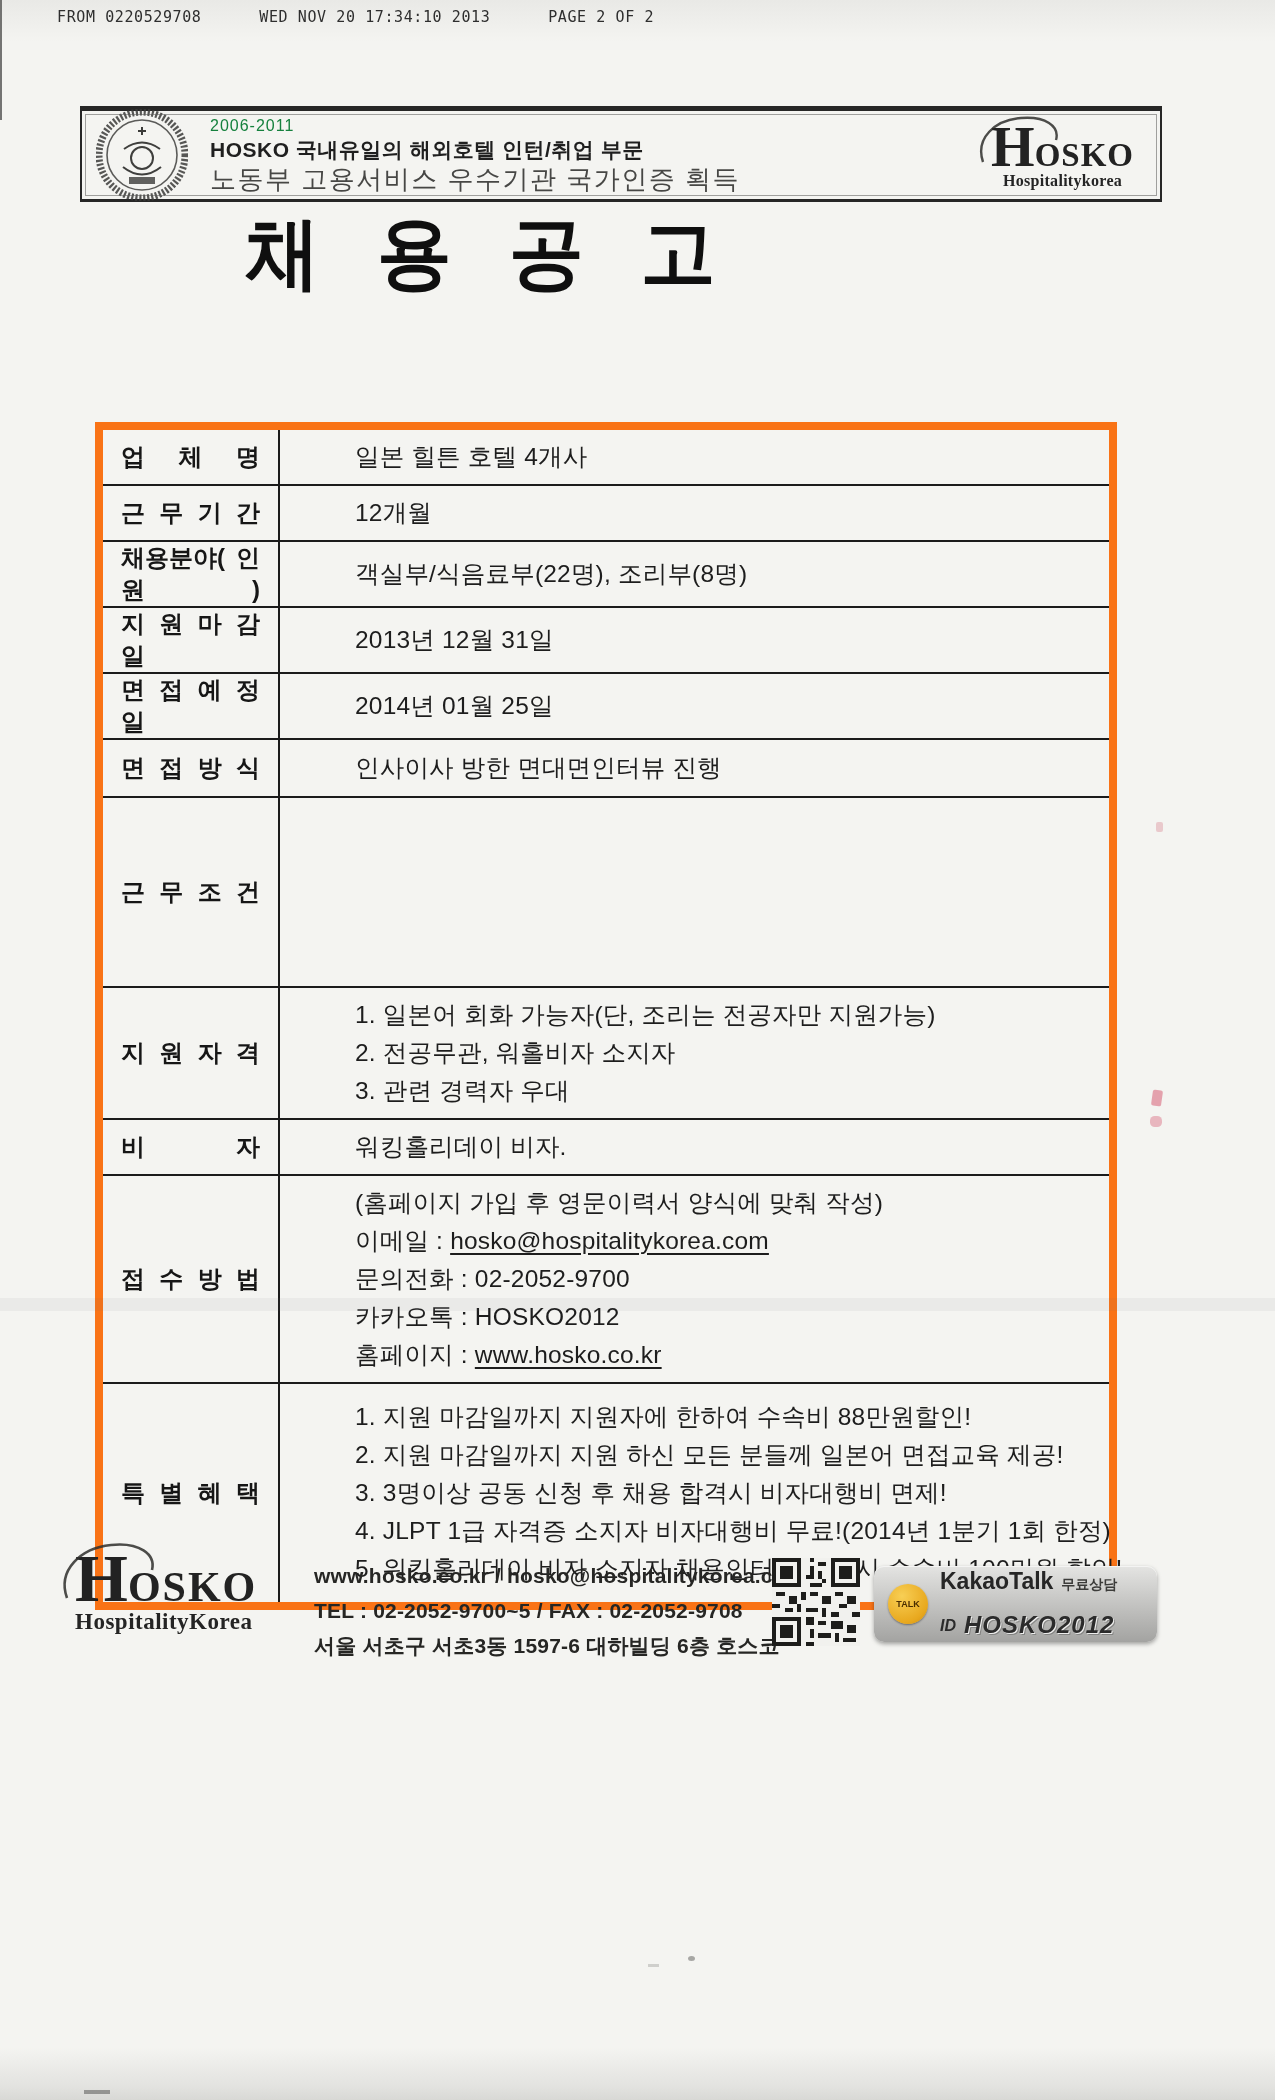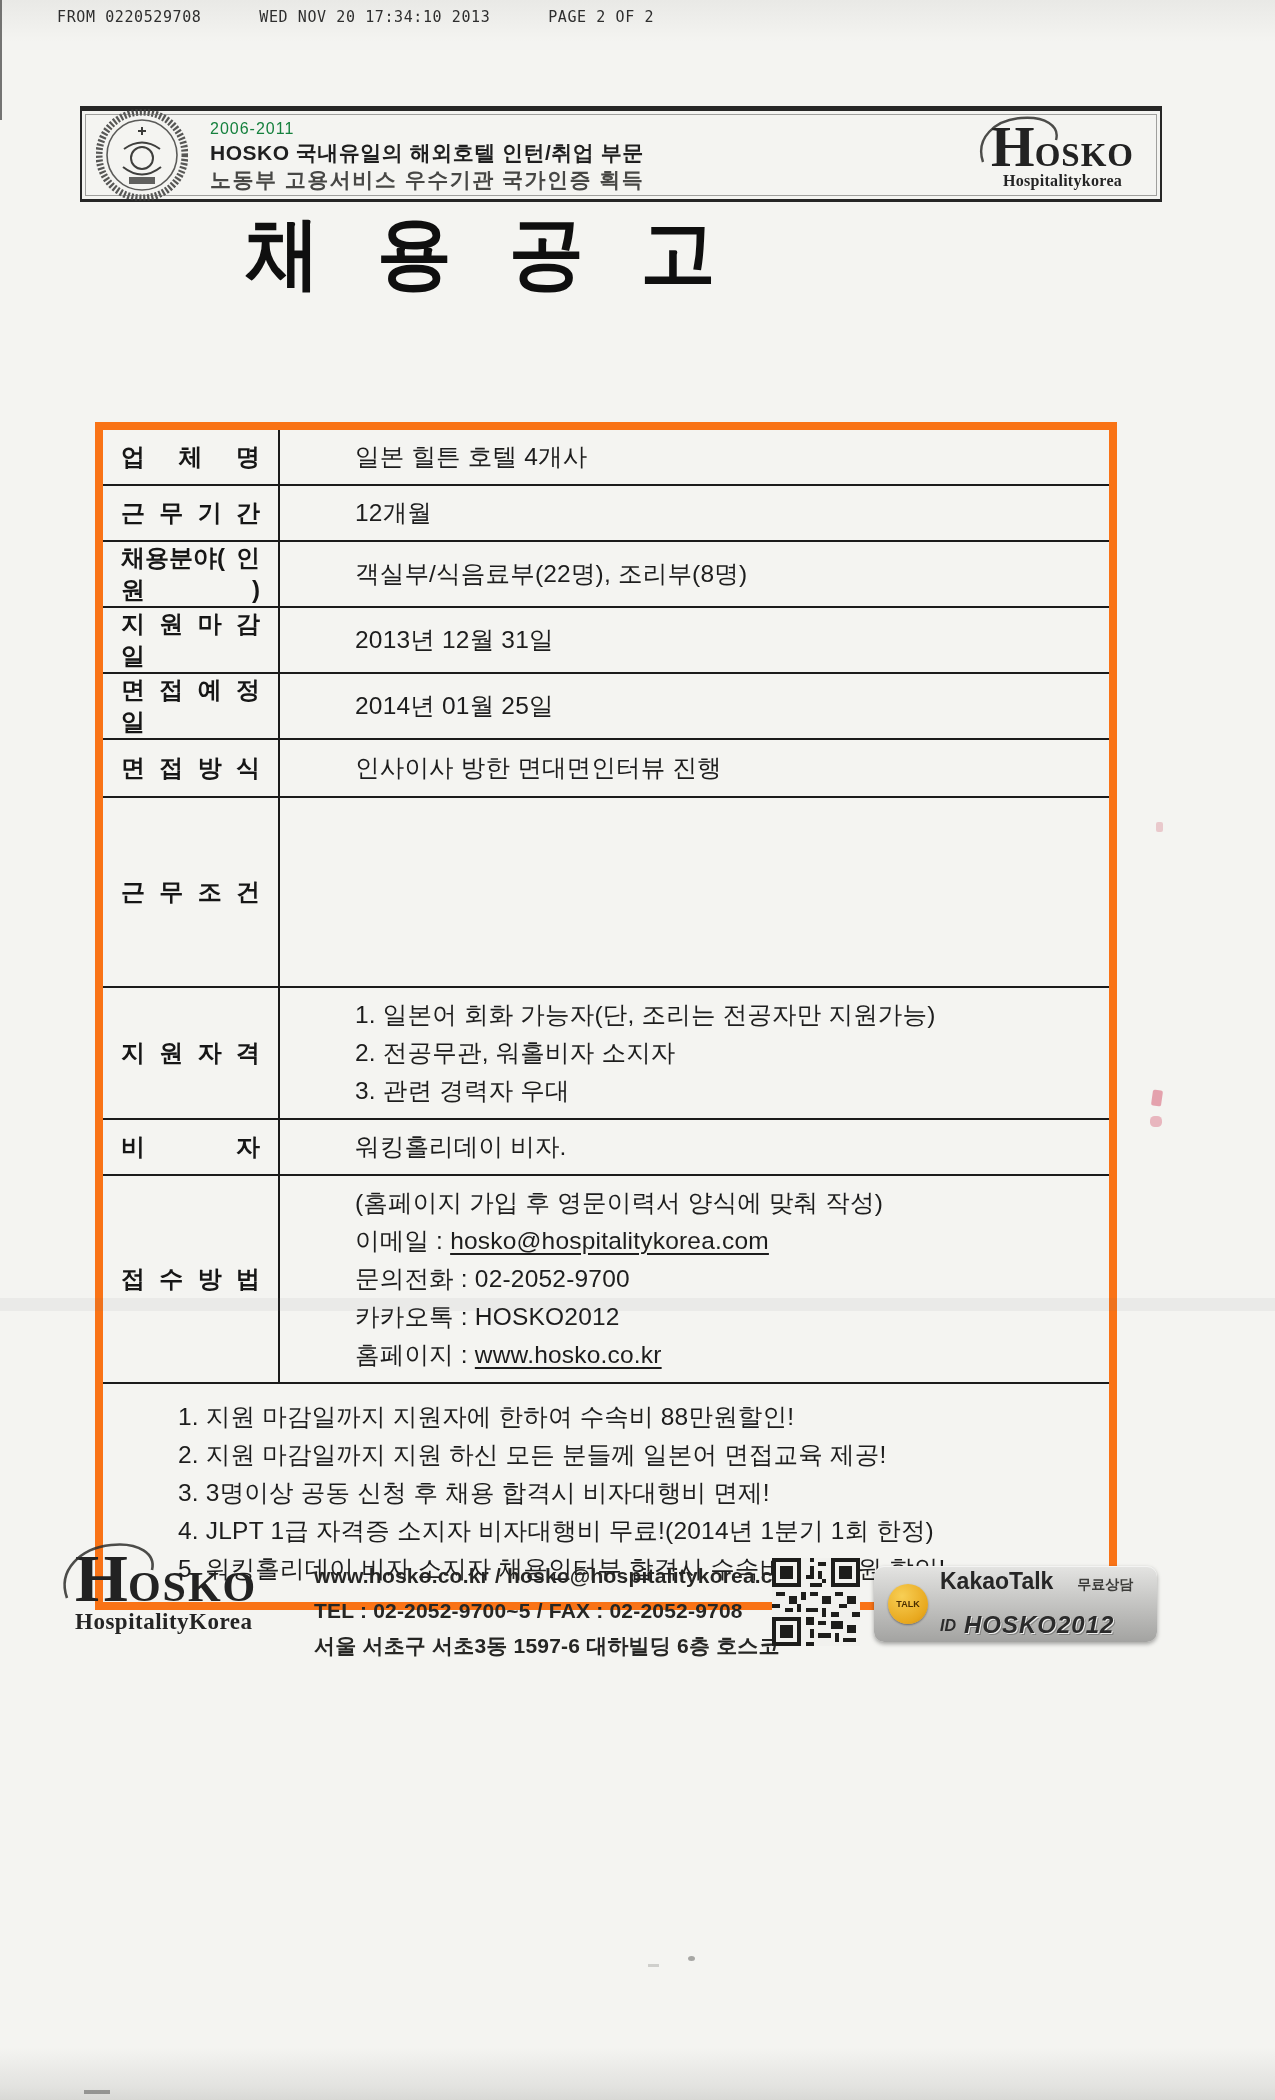--- a/index.html
+++ b/index.html
@@ -22,21 +22,21 @@
     border:2px solid #262626;border-top-width:5px;border-bottom-width:3px;
     display:flex;align-items:center;
   }
   .header-box::before{
     content:"";position:absolute;inset:3px;border:1px solid #5a5a58;opacity:.55;pointer-events:none;
   }
   .seal{margin-left:14px;flex:0 0 auto;}
   .header-text{margin-left:22px;line-height:1;}
   .h-years{font-size:16px;color:#15803d;letter-spacing:1px;margin-bottom:5px;}
   .h-line1{font-size:21px;font-weight:700;color:#1f1f1f;letter-spacing:.5px;margin-bottom:6px;}
-  .h-line2{font-size:21px;font-weight:700;color:#474745;letter-spacing:1.5px;}
+  .h-line2{font-size:26px;font-weight:400;color:#474745;letter-spacing:1.5px;}
 
   .hosko-logo{position:relative;margin-left:auto;margin-right:26px;text-align:center;line-height:.9;}
   .hosko-row{display:flex;align-items:baseline;justify-content:center;font-family:"Liberation Serif","DejaVu Serif",serif;color:#222;}
   .hosko-row .h-init{font-size:56px;font-weight:700;}
   .hosko-row .h-rest{font-size:33px;font-weight:700;letter-spacing:1px;}
   .hosko-sub{font-family:"Liberation Serif","DejaVu Serif",serif;font-size:16px;font-weight:700;color:#242424;margin-top:2px;letter-spacing:.3px;}
   .swoosh{position:absolute;pointer-events:none;}
 
   
   .page-title{
@@ -81,21 +81,21 @@
     background:linear-gradient(180deg,#e4e4e2 0%,#c7c7c5 45%,#a3a3a1 100%);
     box-shadow:0 2px 4px rgba(0,0,0,.35), inset 0 1px 0 rgba(255,255,255,.6);
   }
   .talk-circle{
     width:40px;height:40px;border-radius:50%;flex:0 0 auto;
     background:radial-gradient(circle at 35% 30%,#f8cf55,#e8a81e 70%,#c98b10);
     display:flex;align-items:center;justify-content:center;
     font-size:9px;font-weight:800;color:#4a2d00;box-shadow:0 1px 2px rgba(0,0,0,.4);
   }
   .kakao-lines{line-height:1.1;}
-  .kakao-top{display:flex;align-items:baseline;gap:24px;}
+  .kakao-top{display:flex;align-items:baseline;gap:8px;}
   .kakao-title{font-size:23px;font-weight:800;color:#262626;}
   .kakao-sub{font-size:14px;font-weight:700;color:#3c3c3a;}
   .kakao-id{margin-top:18px;font-style:italic;font-weight:900;color:#2b2b2b;display:flex;align-items:center;gap:8px;}
   .kakao-id .idl{font-size:16px;}
   .kakao-id .idv{font-size:24px;letter-spacing:1px;text-shadow:1px 1px 0 rgba(250,250,248,.9),2px 2px 0 rgba(60,60,60,.35);}
 
   
   .art{position:absolute;pointer-events:none;}
   .art-pink1{left:1152px;top:1090px;width:10px;height:16px;background:#d96a80;opacity:.6;border-radius:2px;transform:rotate(8deg);}
   .art-pink2{left:1150px;top:1116px;width:12px;height:11px;background:#d96a80;opacity:.45;border-radius:40%;}
@@ -229,20 +229,23 @@
     <div class="tvalue">
       <div class="vline">(홈페이지 가입 후 영문이력서 양식에 맞춰 작성)</div>
       <div class="vline"><span>이메일  : </span><span class="u">hosko@hospitalitykorea.com</span></div>
       <div class="vline">문의전화 : 02-2052-9700</div>
       <div class="vline">카카오톡 : HOSKO2012</div>
       <div class="vline"><span>홈페이지 : </span><span class="u">www.hosko.co.kr</span></div>
     </div>
   </div>
 
   <div class="trow" style="min-height:218px;">
+    <div class="tlabel">
+        <span>특 별 혜 택</span>
+      </div>
     <div class="tvalue">
       <div class="vline">1. 지원 마감일까지 지원자에 한하여 수속비 88만원할인!</div>
       <div class="vline">2. 지원 마감일까지 지원 하신 모든 분들께 일본어 면접교육 제공!</div>
       <div class="vline">3. 3명이상 공동 신청 후 채용 합격시 비자대행비 면제!</div>
       <div class="vline">4. JLPT 1급 자격증 소지자 비자대행비 무료!(2014년 1분기 1회 한정)</div>
       <div class="vline">5. 워킹홀리데이 비자 소지자 채용인터뷰 합격시 수속비 100만원 할인!</div>
     </div>
   </div>
 
 </div>

